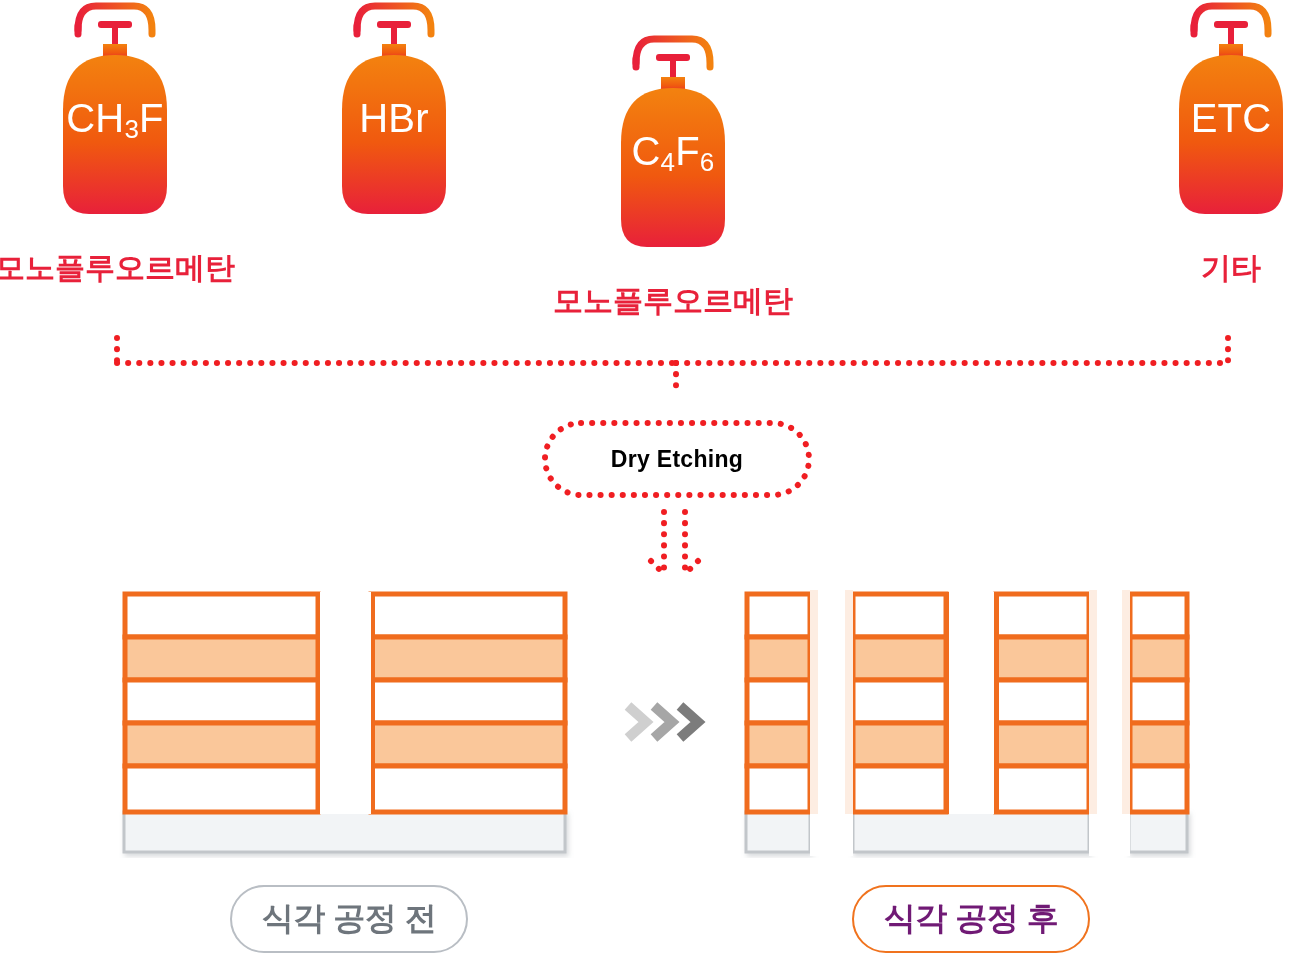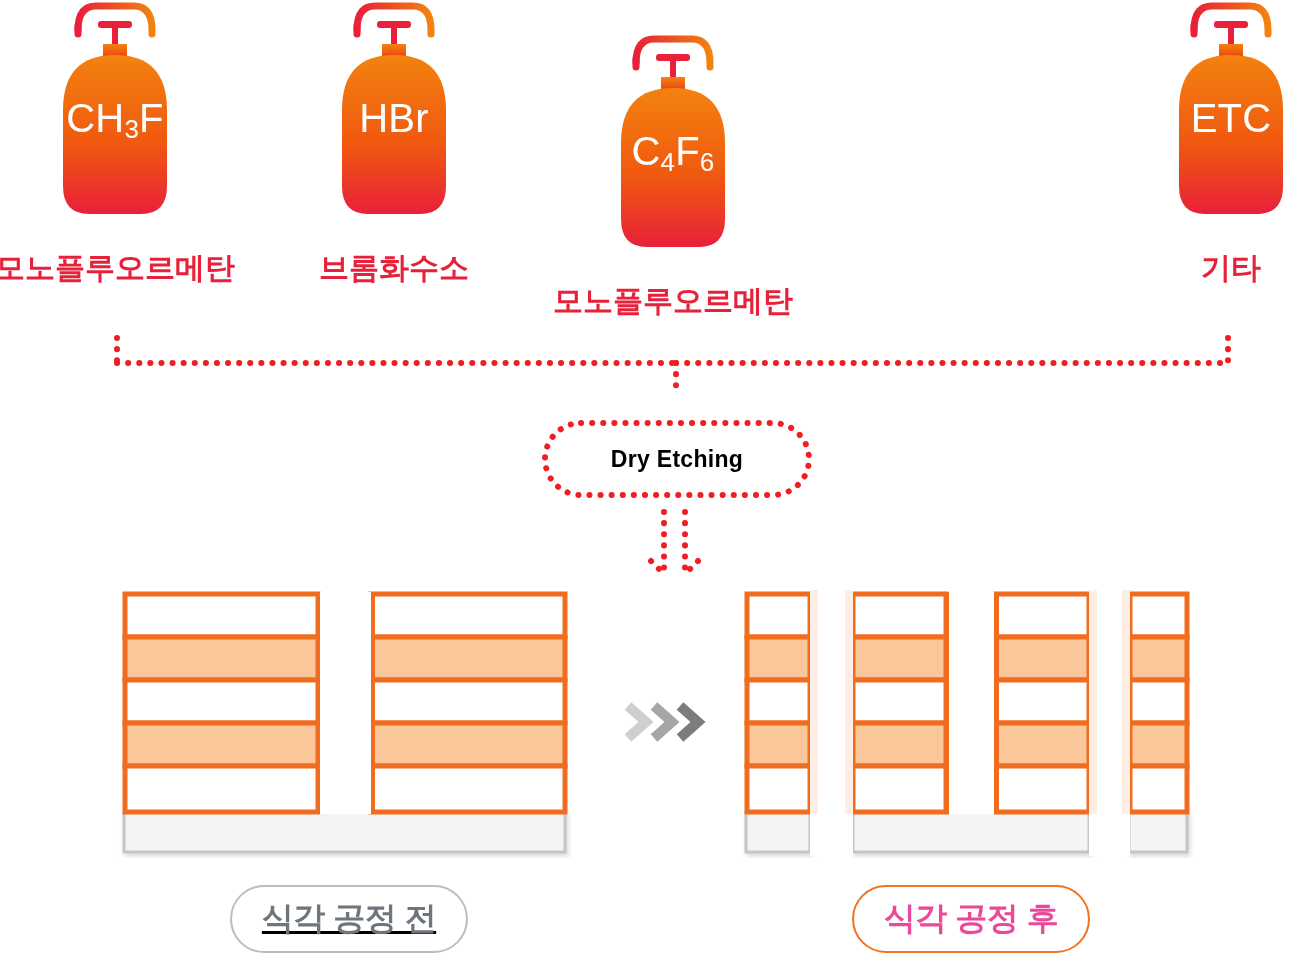--- a/index.html
+++ b/index.html
@@ -49,24 +49,24 @@
   .chevrons{position:absolute;left:622px;top:694px;width:86px;height:56px;}
 
   
   .pill{
     position:absolute;top:885px;height:68px;
     border-radius:34px;border:2.5px solid #b9bec4;
     display:flex;align-items:center;justify-content:center;
     box-sizing:border-box;background:#fff;
   }
   .pill-text{font-size:32px;font-weight:700;letter-spacing:-0.5px;white-space:nowrap;}
-  .pill-before{left:230px;width:238px;border-color:#b9bec4;text-decoration:underline;}
+  .pill-before{left:230px;width:238px;border-color:#b9bec4;}
   .pill-before .pill-text{color:#6e757c;}
   .pill-after{left:852px;width:238px;border-color:#f0731e;}
-  .pill-after .pill-text{color:#ec4899;}
+  .pill-after .pill-text{color:#701a75;}
 </style>
 </head>
 <body>
 
 <div class="stage">
 
   <div class="cyl-row">
 
     <div class="cyl" style="left:0px;">
       <svg class="cyl-svg" width="230" height="240" viewBox="0 0 230 240">
@@ -99,21 +99,20 @@
         <path d="M78 30 Q78 6 96 6 L134 6 Q152 6 152 30 L152 34" fill="none" stroke="url(#h0)" stroke-width="7" stroke-linecap="round"></path>
         <path d="M78 34 L78 26" fill="none" stroke="#E8203A" stroke-width="7" stroke-linecap="round"></path>
         <rect x="112" y="24" width="6" height="26" fill="#E8203A"></rect>
         <rect x="98" y="21" width="34" height="7" rx="3" fill="#E8203A"></rect>
         <rect x="103" y="44" width="24" height="16" fill="url(#g0)"></rect>
         <path d="M63 110 q0 -55 52 -55 q52 0 52 55 L167 186 q0 28 -26 28 L89 214 q-26 0 -26 -28 Z" fill="url(#g0)"></path>
       </svg>
       <div class="cyl-formula">
         <span>HBr</span><sub></sub><span></span>
       </div>
-      <div class="cyl-label">브롬화수소</div>
     </div>
 
     <div class="cyl" style="left:558px;margin-top:33px;">
       <svg class="cyl-svg" width="230" height="240" viewBox="0 0 230 240">
         <path d="M78 30 Q78 6 96 6 L134 6 Q152 6 152 30 L152 34" fill="none" stroke="url(#h0)" stroke-width="7" stroke-linecap="round"></path>
         <path d="M78 34 L78 26" fill="none" stroke="#E8203A" stroke-width="7" stroke-linecap="round"></path>
         <rect x="112" y="24" width="6" height="26" fill="#E8203A"></rect>
         <rect x="98" y="21" width="34" height="7" rx="3" fill="#E8203A"></rect>
         <rect x="103" y="44" width="24" height="16" fill="url(#g0)"></rect>
         <path d="M63 110 q0 -55 52 -55 q52 0 52 55 L167 186 q0 28 -26 28 L89 214 q-26 0 -26 -28 Z" fill="url(#g0)"></path>

